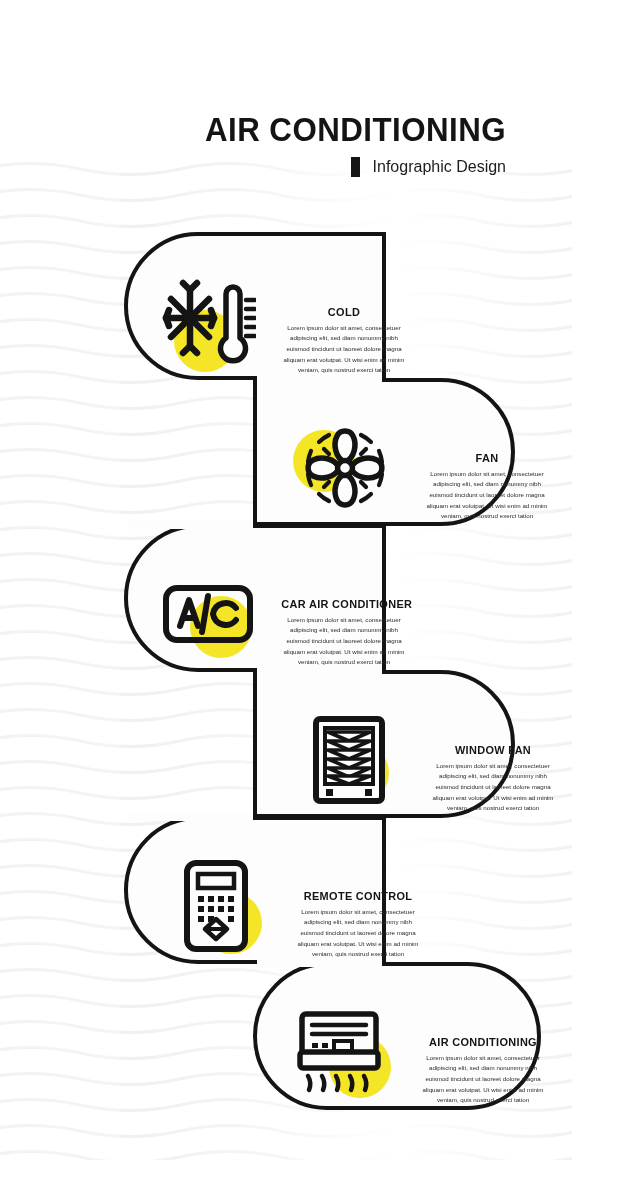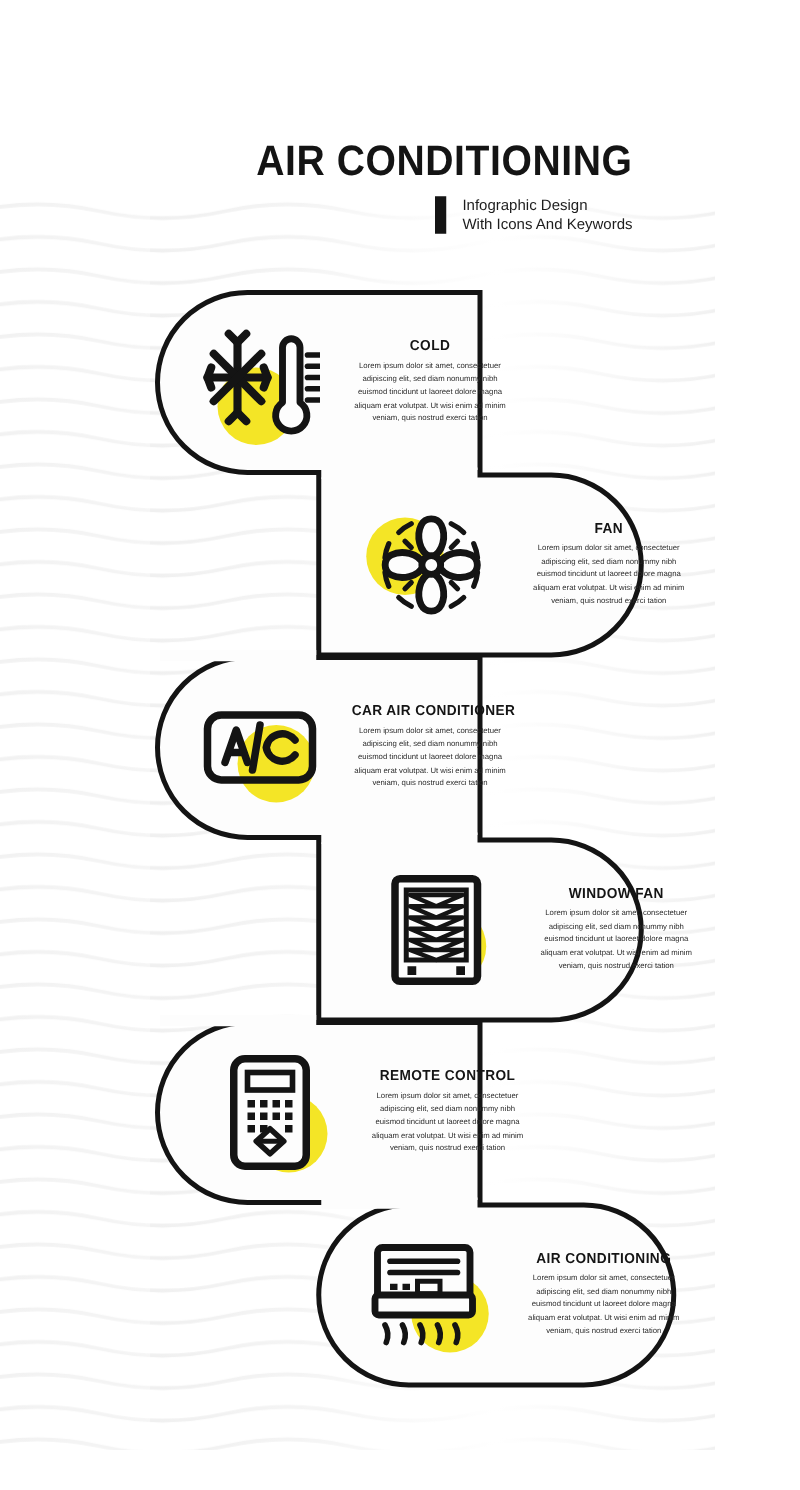--- a/index.html
+++ b/index.html
@@ -55,36 +55,36 @@
     justify-content: flex-end;
     margin-top: 9px;
   }
   .accent-bar {
     width: 9px;
     background: #141414;
     margin-right: 13px;
     flex: 0 0 auto;
   }
   .subtitle {
-    font-size: 12px;
+    font-size: 16px;
     font-weight: normal;
     color: #1d1d1d;
     line-height: 1.28;
     text-align: left;
     white-space: nowrap;
   }
 
   
   .card {
     position: absolute;
     background: #fdfdfd;
     border: 4px solid #141414;
     z-index: 3;
     display: flex;
-    align-items: center;
+    align-items: flex-end;
   }
   .card.left-round  { border-radius: 80px 0 0 80px; }
   .card.right-round { border-radius: 0 80px 80px 0; }
   .card.both-round  { border-radius: 80px; }
 
   
   .seam {
     position: absolute;
     background: #fdfdfd;
     z-index: 4;
@@ -155,21 +155,20 @@
     <rect x="0" y="160" width="640" height="1000" fill="url(#fadeL)"></rect>
     <rect x="0" y="160" width="120" height="1000" fill="#fff" opacity="0.35"></rect>
   </svg>
 
   <div class="header">
     <div class="title">AIR CONDITIONING</div>
     <div class="subtitle-row">
       <div class="accent-bar"></div>
       <div class="subtitle">
         <div>Infographic Design</div>
-        <div>With Icons And Keywords</div>
       </div>
     </div>
   </div>
 
   <div class="card left-round" style="left:124px; top:232px; width:262px; height:148px; padding-left:26px;">
     <div class="icon-wrap">
       <div class="blob" style="width:62px;height:62px;left:20px;top:42px;"></div>
       <svg class="icon-svg" width="96" height="92" viewBox="0 0 96 92">
         <g stroke="#141414" stroke-width="6.5" stroke-linecap="round" fill="none">
           <line x1="30" y1="14" x2="30" y2="70"></line>

